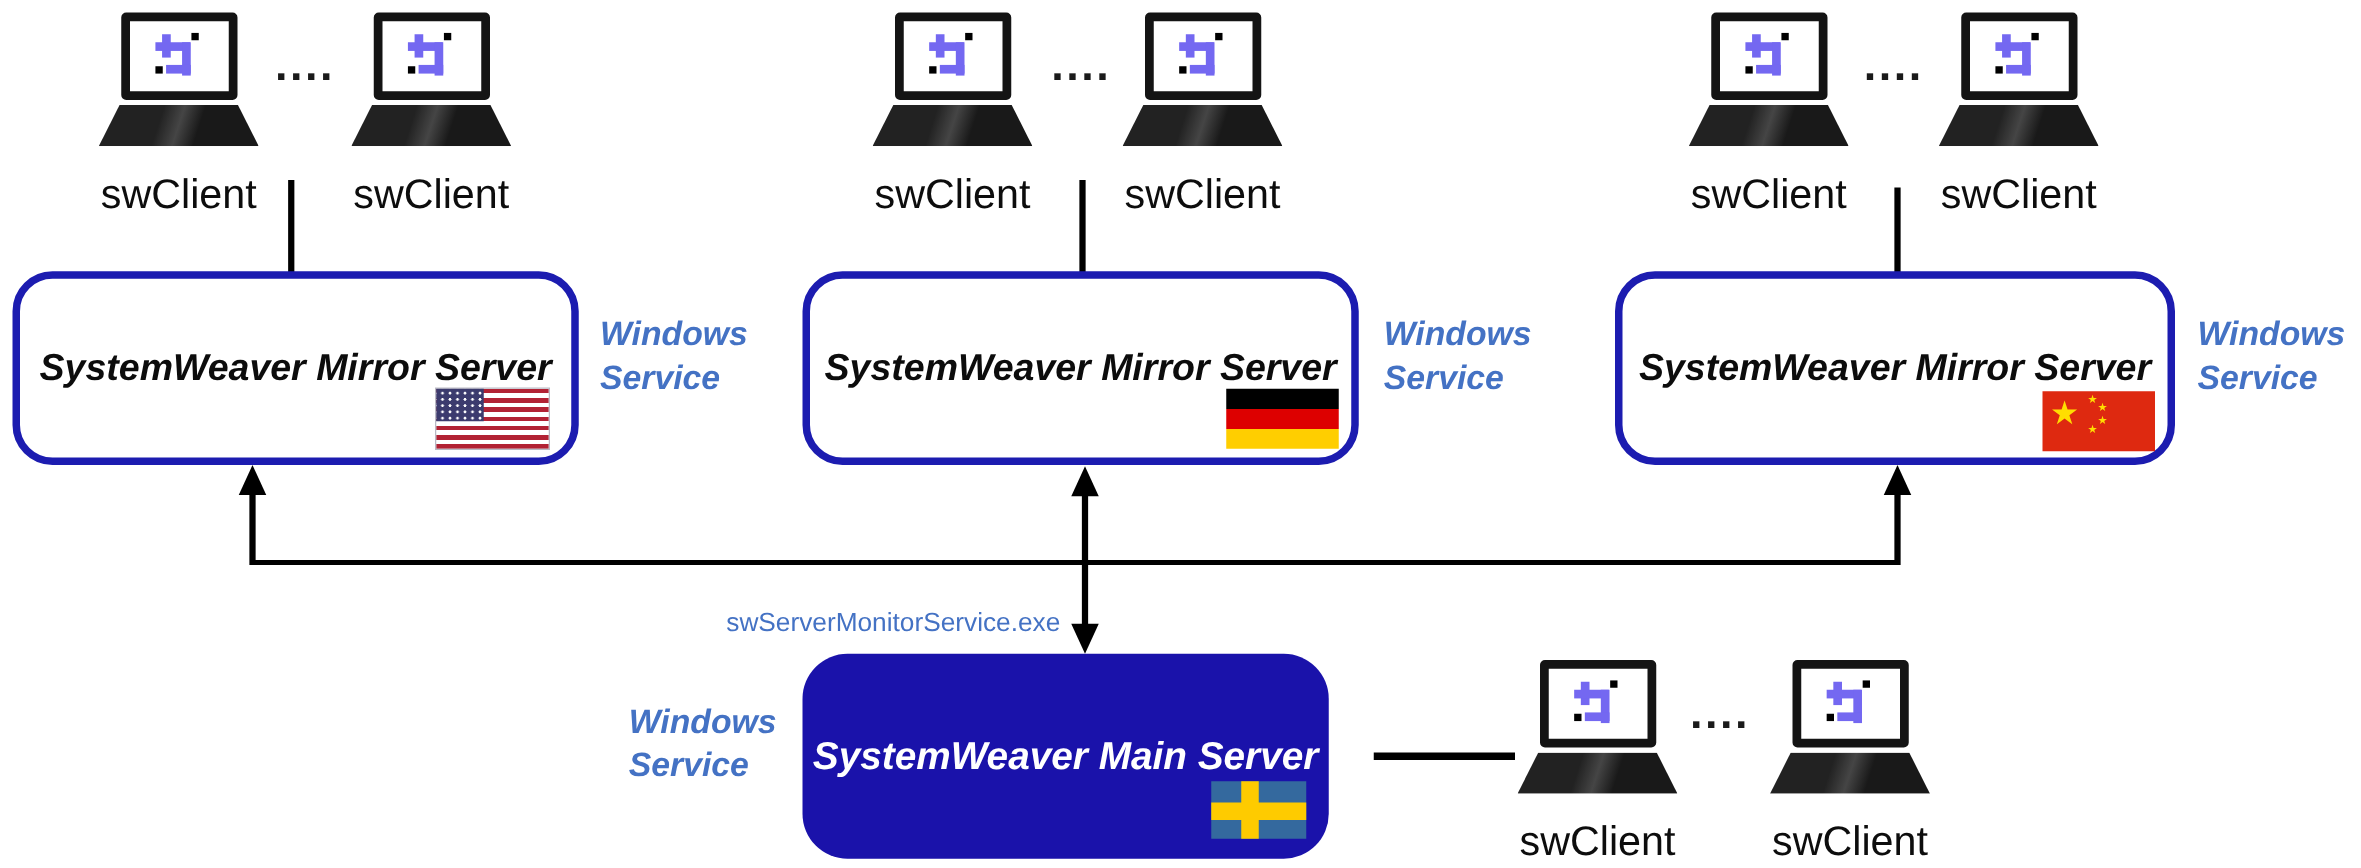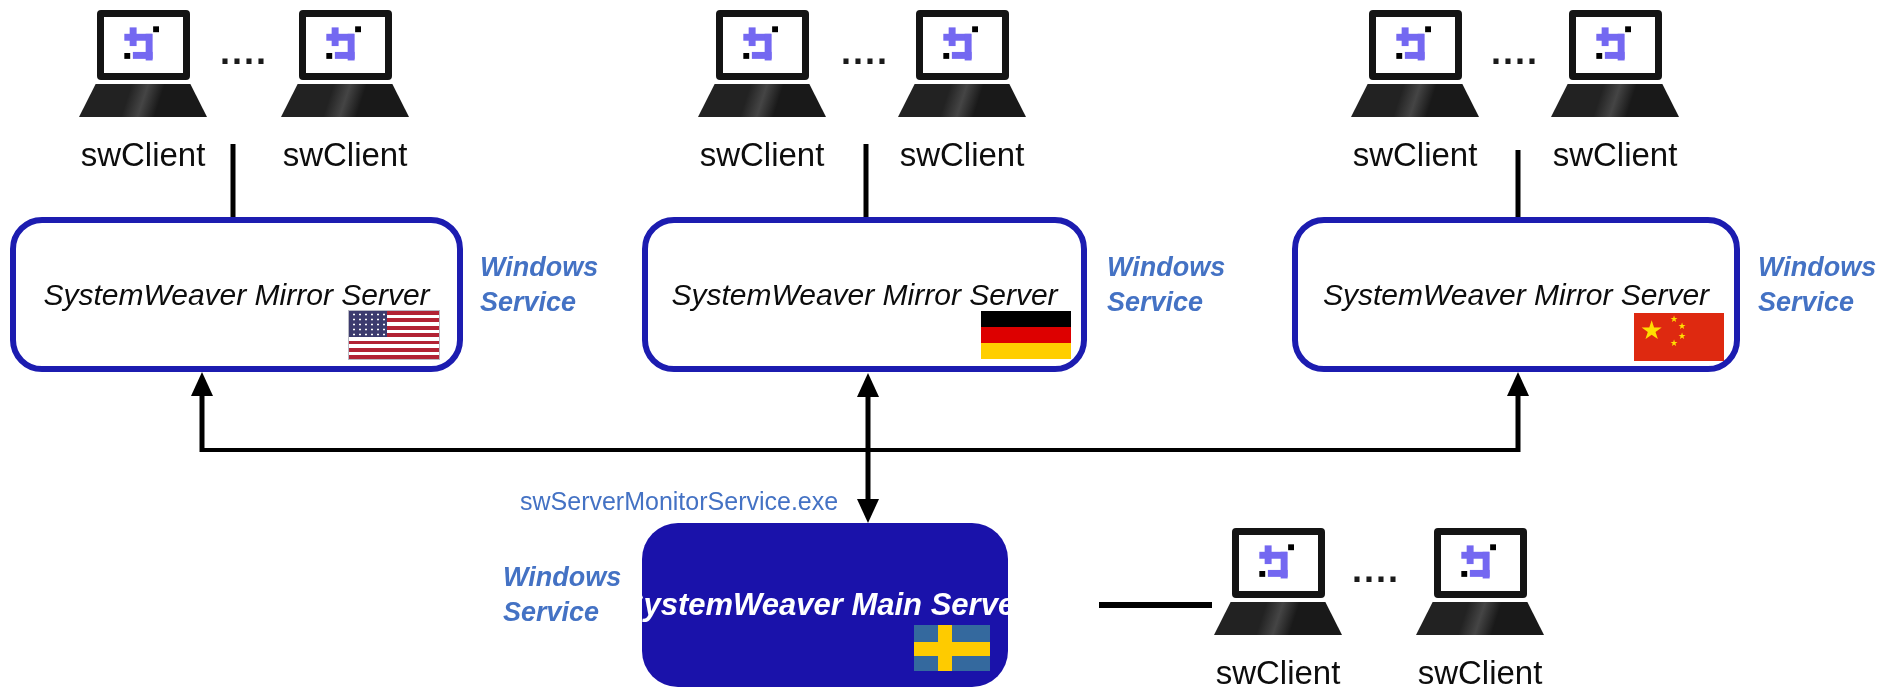--- a/index.html
+++ b/index.html
@@ -37,38 +37,38 @@
 
   
   .server-box{
     position:absolute;box-sizing:border-box;
     background:#ffffff;
     border:6px solid var(--box-border,#1c1cb0);
     border-radius:32px;
     display:flex;align-items:center;justify-content:center;
   }
   .mirror-title{
-    font-style:italic;font-weight:normal;font-size:30px;color:#0c0c0c;white-space:nowrap;
+    font-style:italic;font-weight:bold;font-size:30px;color:#0c0c0c;white-space:nowrap;
   }
   #main-server-box{
     background:var(--main-fill,#1a12aa);
     border:none;border-radius:36px;
   }
   .main-title{
     font-style:italic;font-weight:bold;font-size:31px;color:#ffffff;white-space:nowrap;
   }
   .service-label{
     position:absolute;
     color:var(--accent-blue,#4472C4);
     font-style:italic;font-weight:bold;font-size:27px;line-height:35px;white-space:nowrap;
   }
   #monitor-service-label{
-    position:absolute;left:520px;top:487px;
+    position:absolute;left:581px;top:487px;
     color:var(--accent-blue,#4472C4);
-    font-size:25px;white-space:nowrap;
+    font-size:21px;white-space:nowrap;
   }
 
   
   .flag{position:absolute;width:90px;height:48px;}
   
   .flag-us{
     background:repeating-linear-gradient(180deg,#B22234 0 3.7px,#ffffff 3.7px 7.4px);
     outline:1px solid #b9b9c4;
   }
   .flag-us .canton{
@@ -220,21 +220,21 @@
       <span class="star s4">★</span>
     </div>
   </div>
   <div class="service-label" style="left:1758px;top:250px">
     <div>Windows</div>
     <div>Service</div>
   </div>
 
   <div id="monitor-service-label">swServerMonitorService.exe</div>
 
-  <div class="server-box" id="main-server-box" style="left:642px;top:523px;width:366px;height:164px">
+  <div class="server-box" id="main-server-box" style="left:642px;top:523px;width:421px;height:164px">
     <div class="main-title">SystemWeaver Main Server</div>
     <div class="flag flag-se" style="right:18px;bottom:16px;width:76px;height:46px">
       <div class="cross-v"></div>
       <div class="cross-h"></div>
     </div>
   </div>
   <div class="service-label" style="left:503px;top:560px">
     <div>Windows</div>
     <div>Service</div>
   </div>

